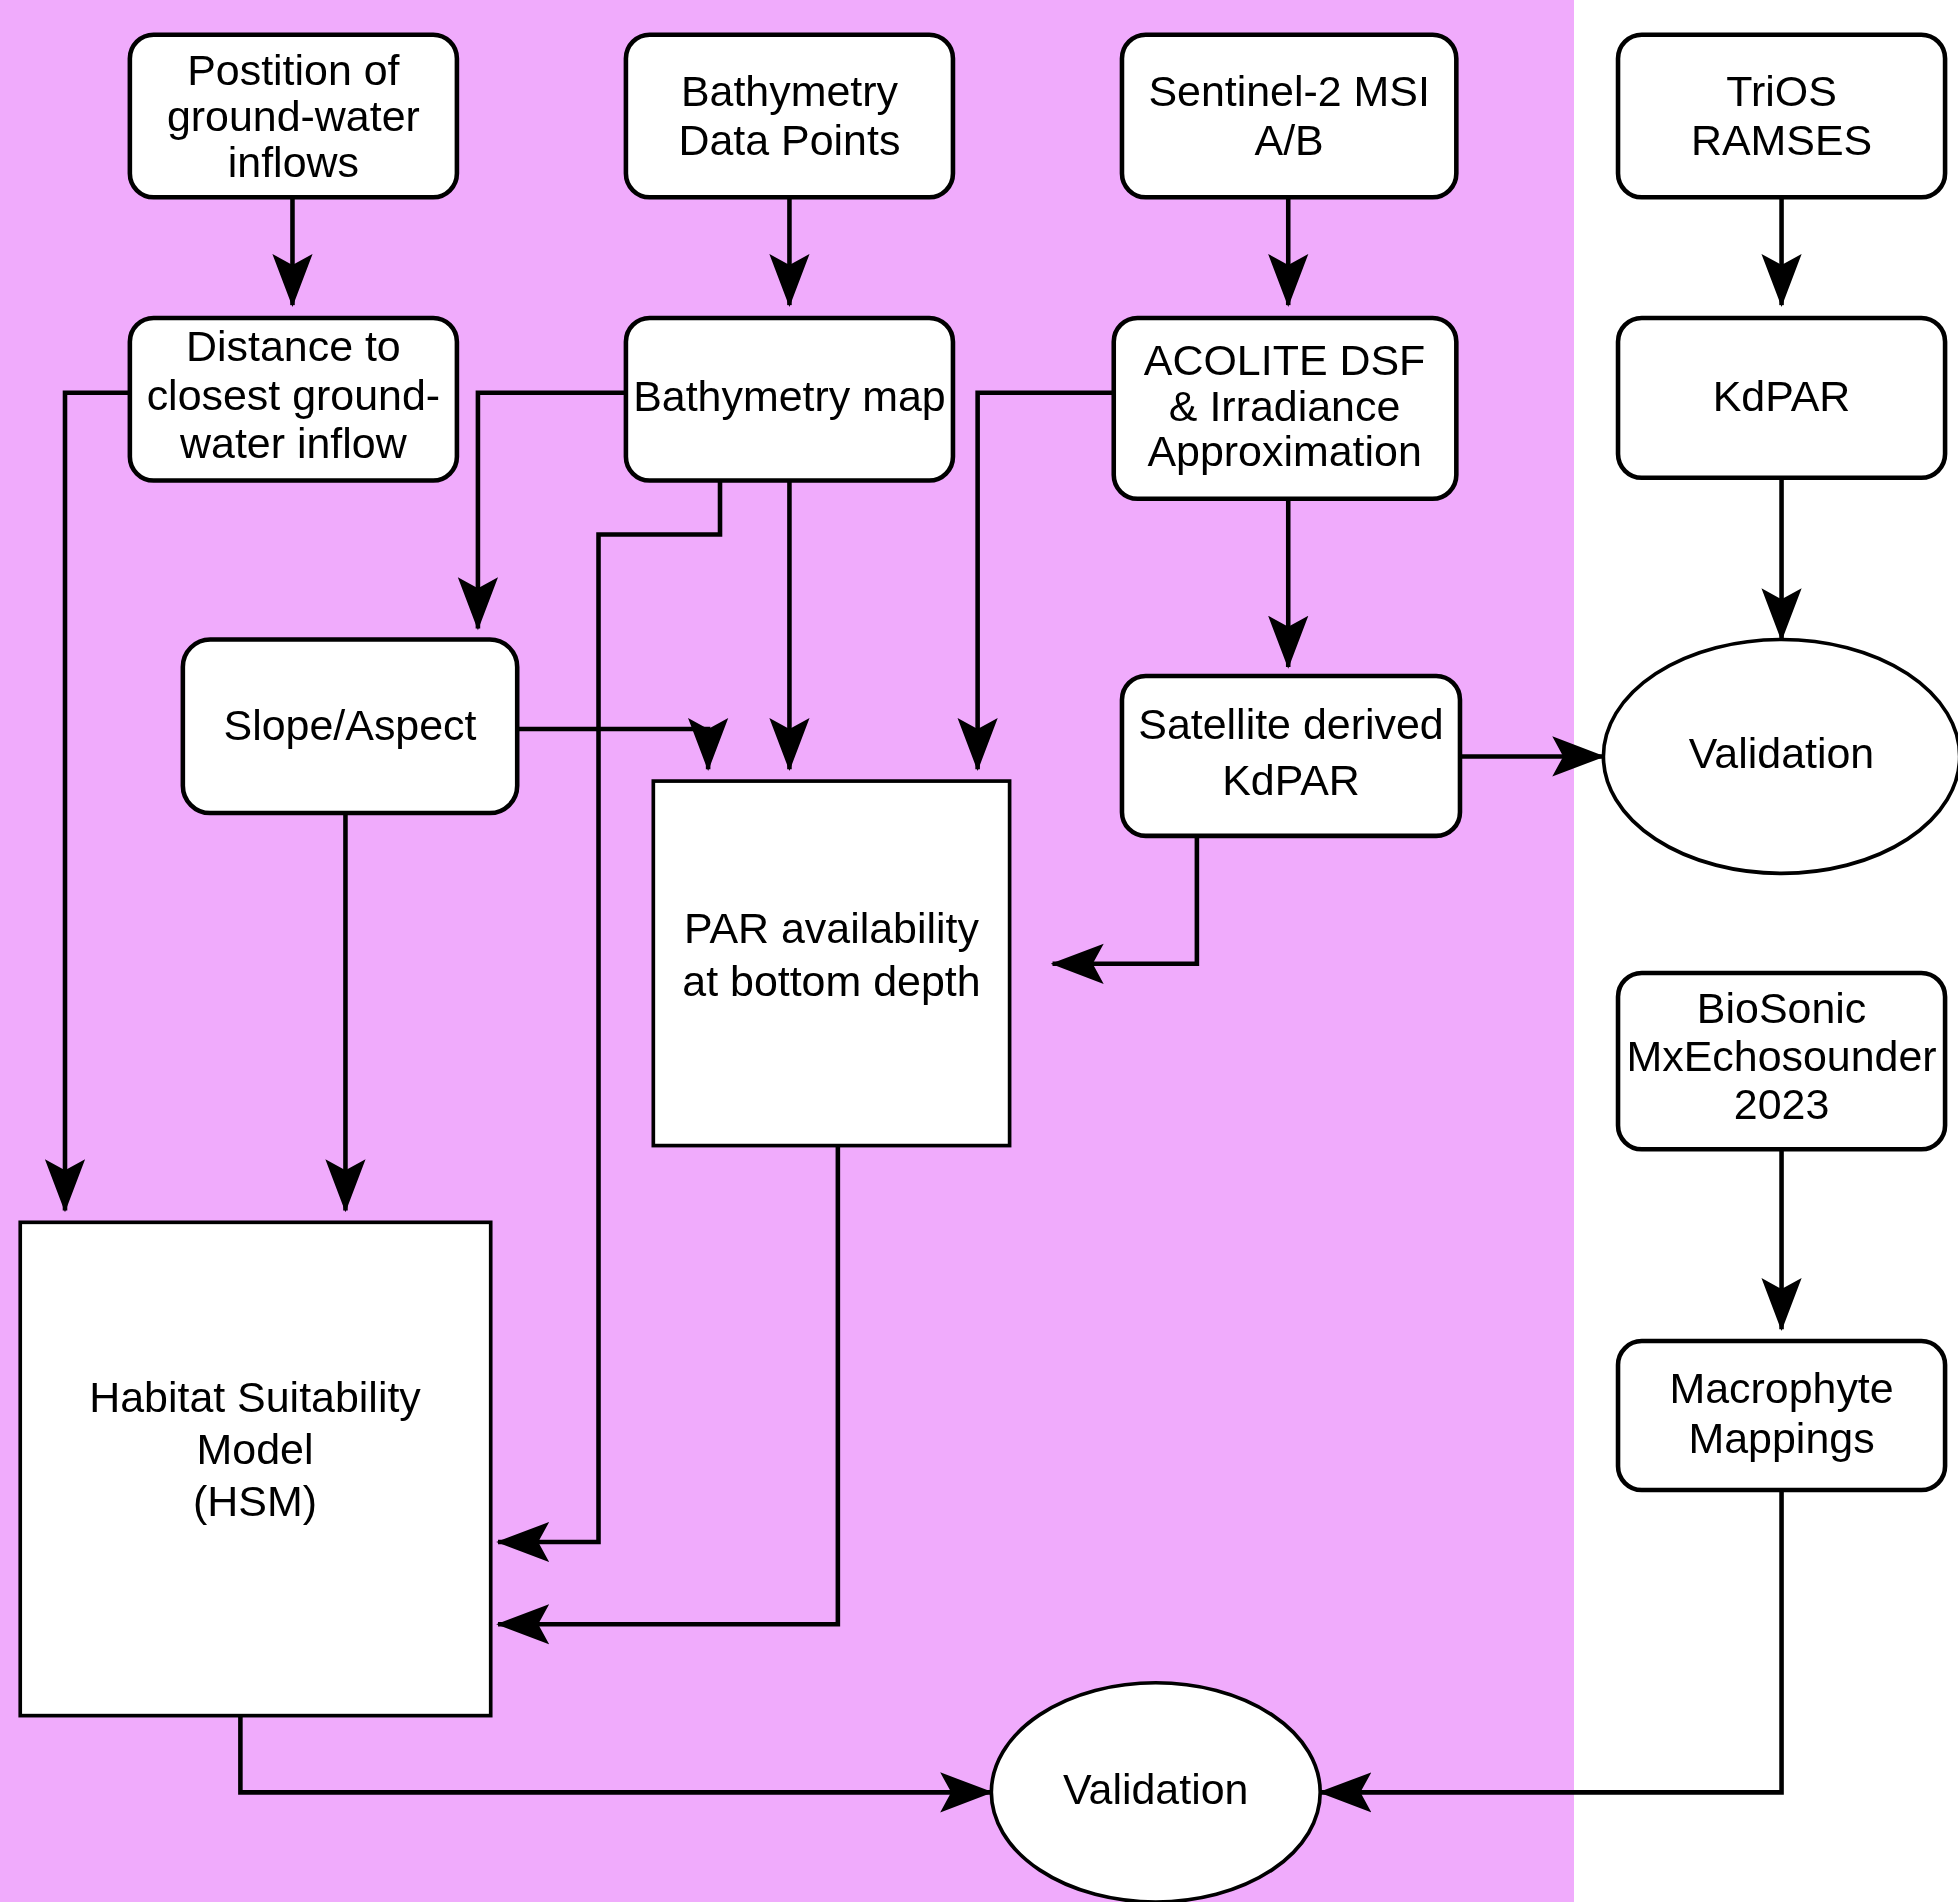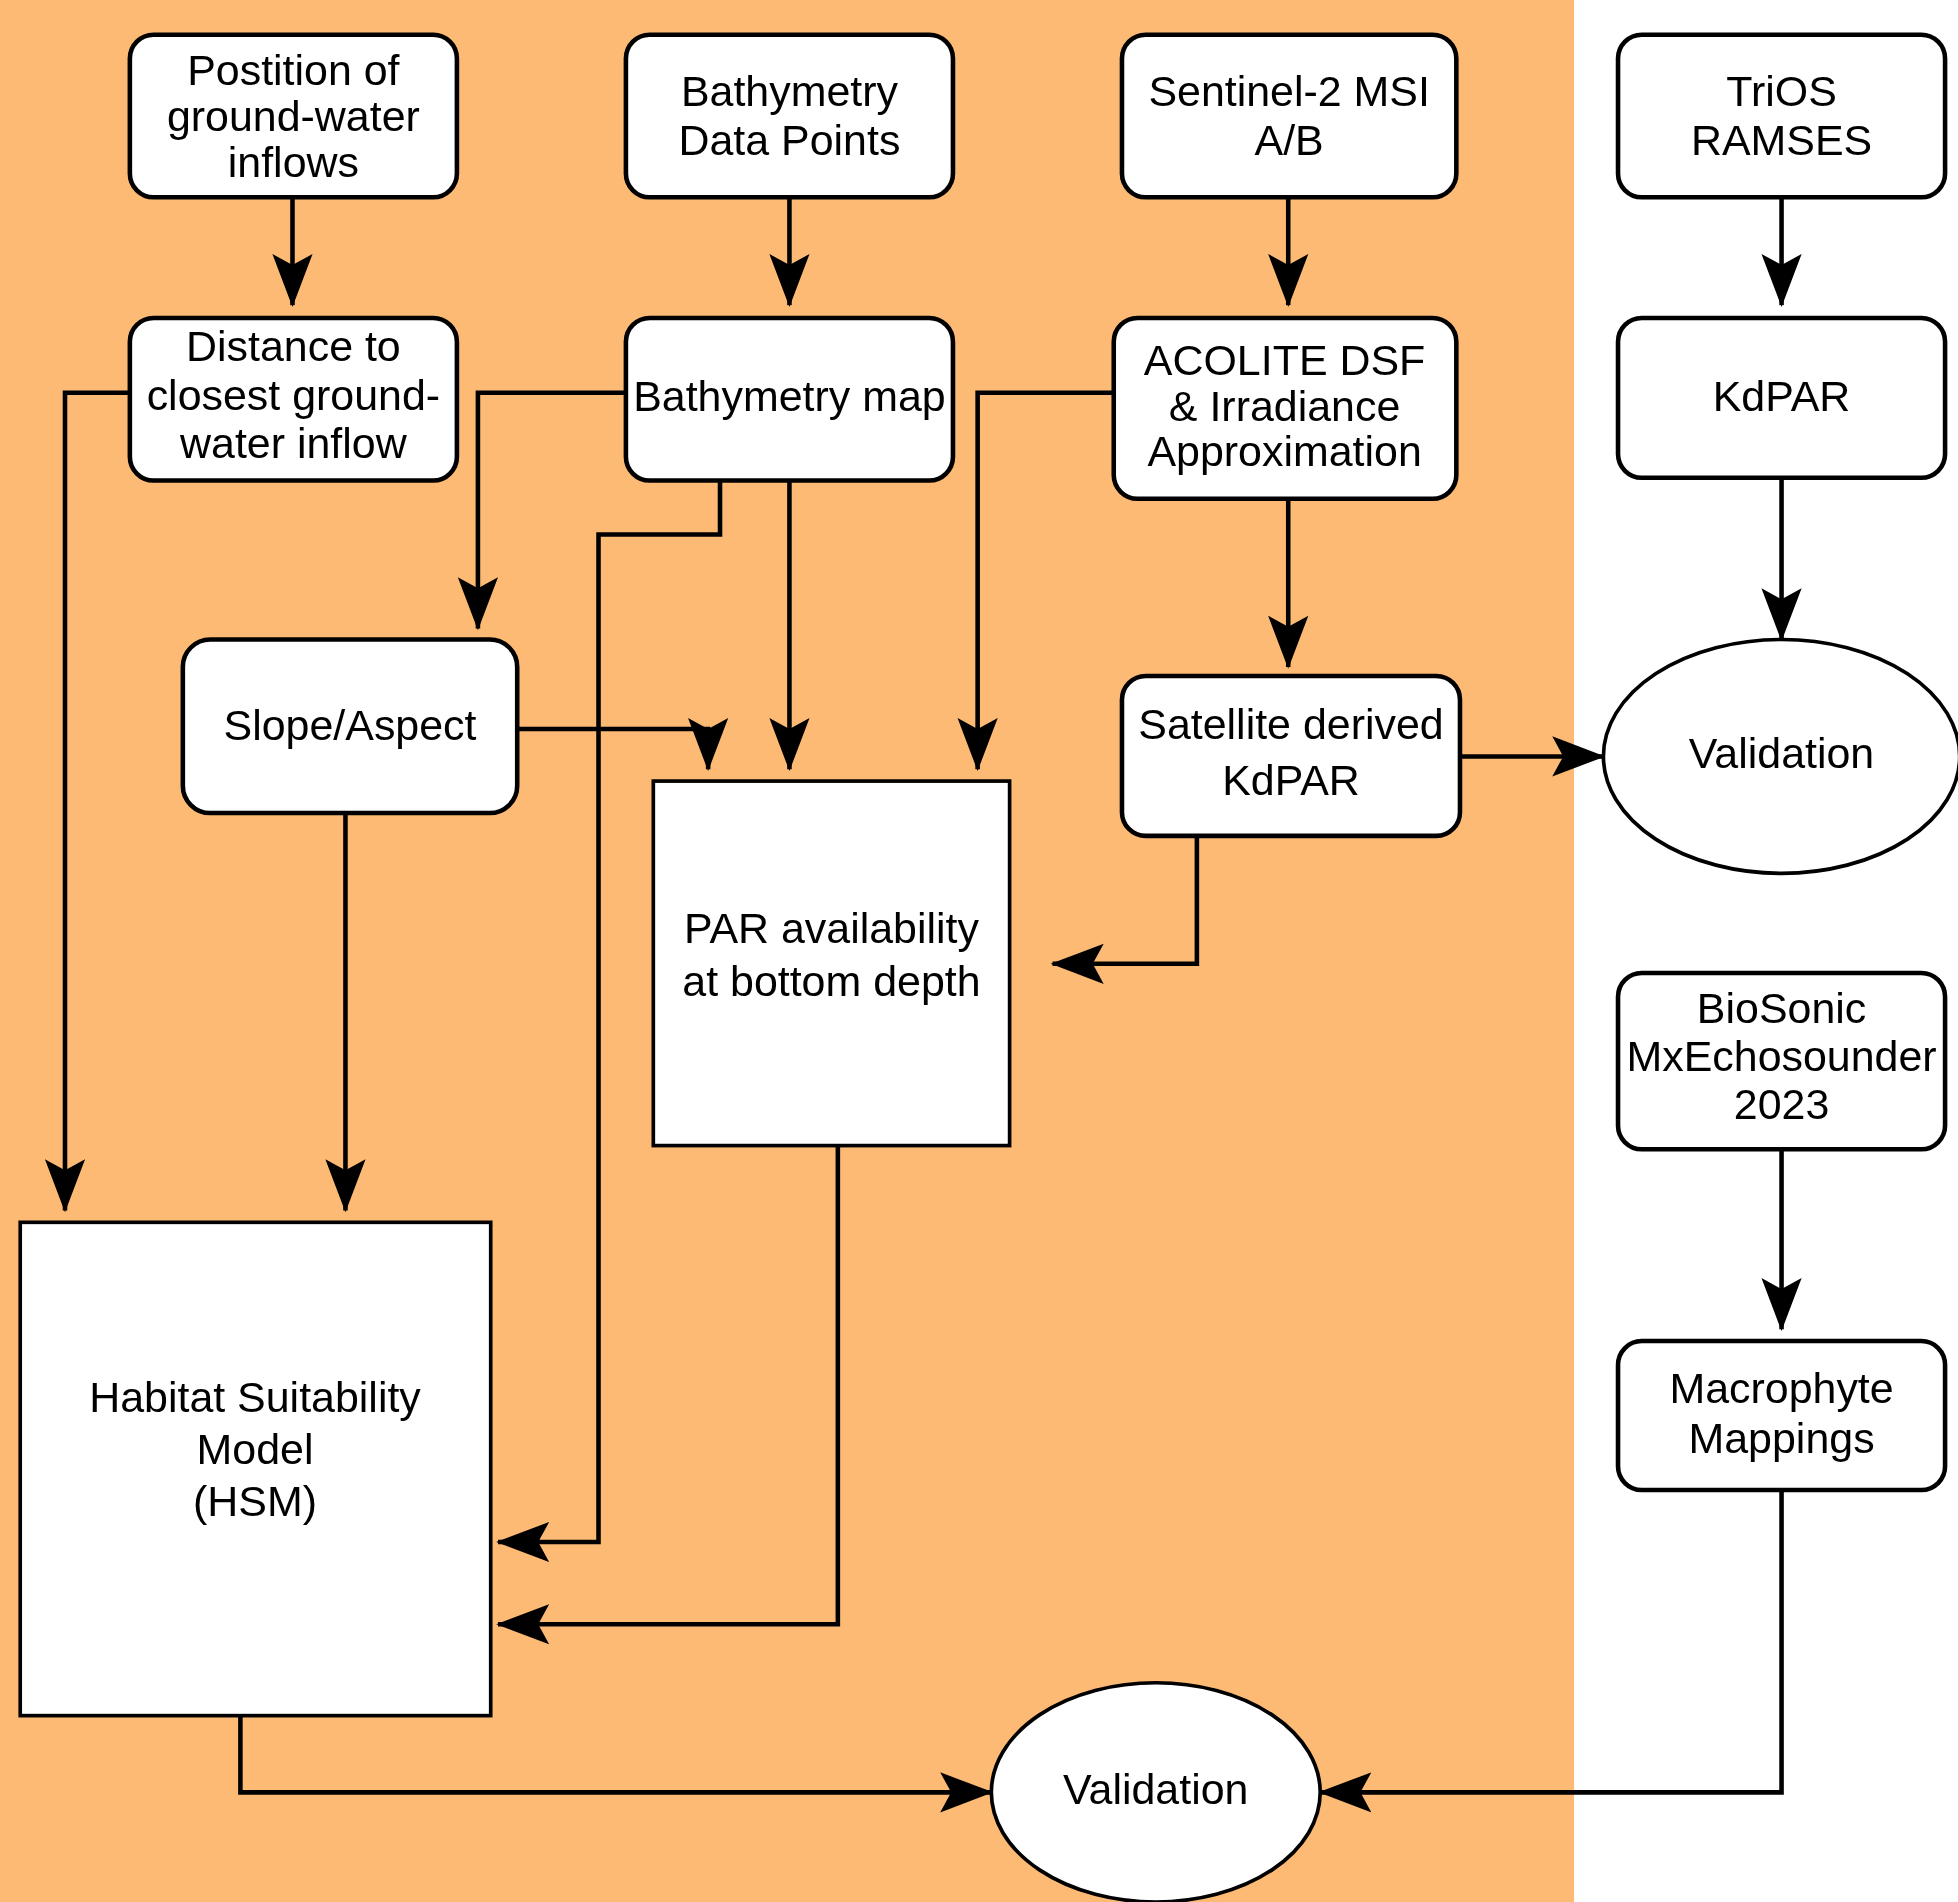--- a/index.html
+++ b/index.html
@@ -4,21 +4,21 @@
 <style>
   html, body {
     margin: 0;
     padding: 0;
     background: #ffffff;
   }
   #diagram-root {
     position: relative;
     width: 1574px;
     height: 1902px;
-    background: #fdba74;
+    background: #f0abfc;
     font-family: "Liberation Sans", sans-serif;
   }
   svg.flow {
     display: block;
     width: 1958px;
     height: 1902px;
   }
   .node-shape {
     fill: #ffffff;
     stroke: #000000;

